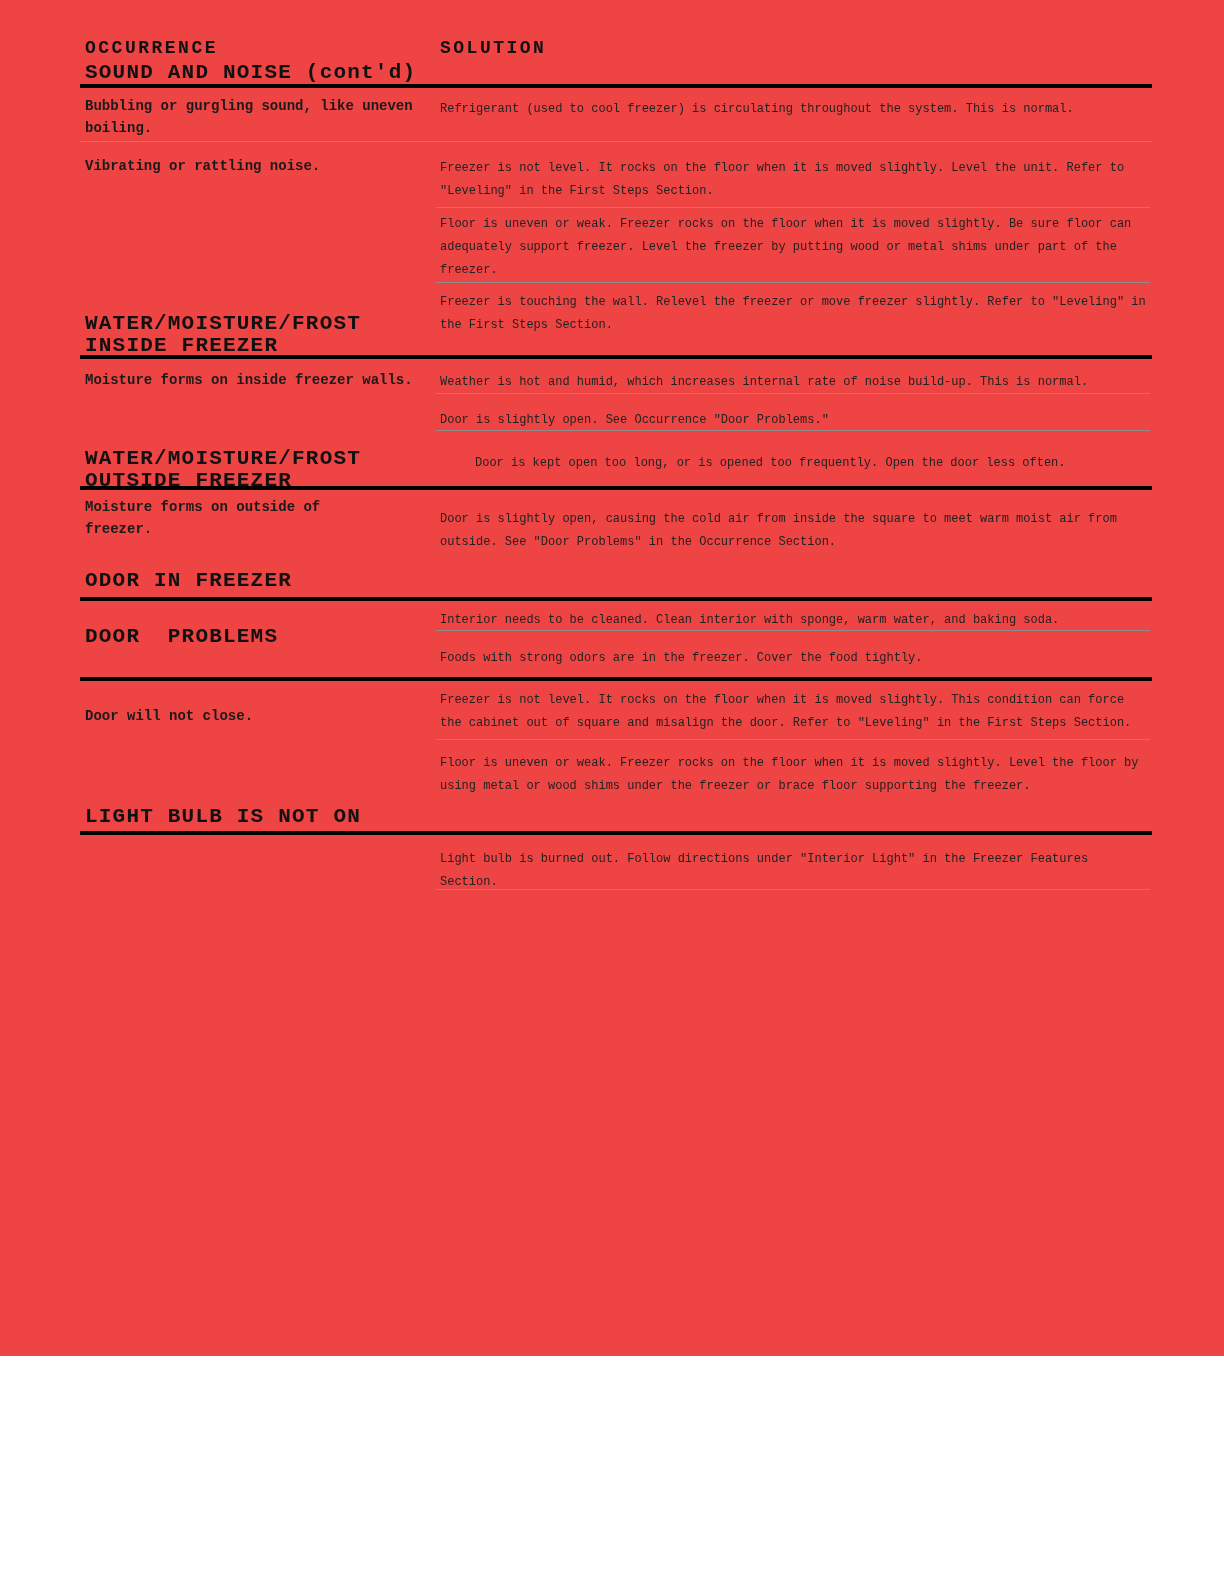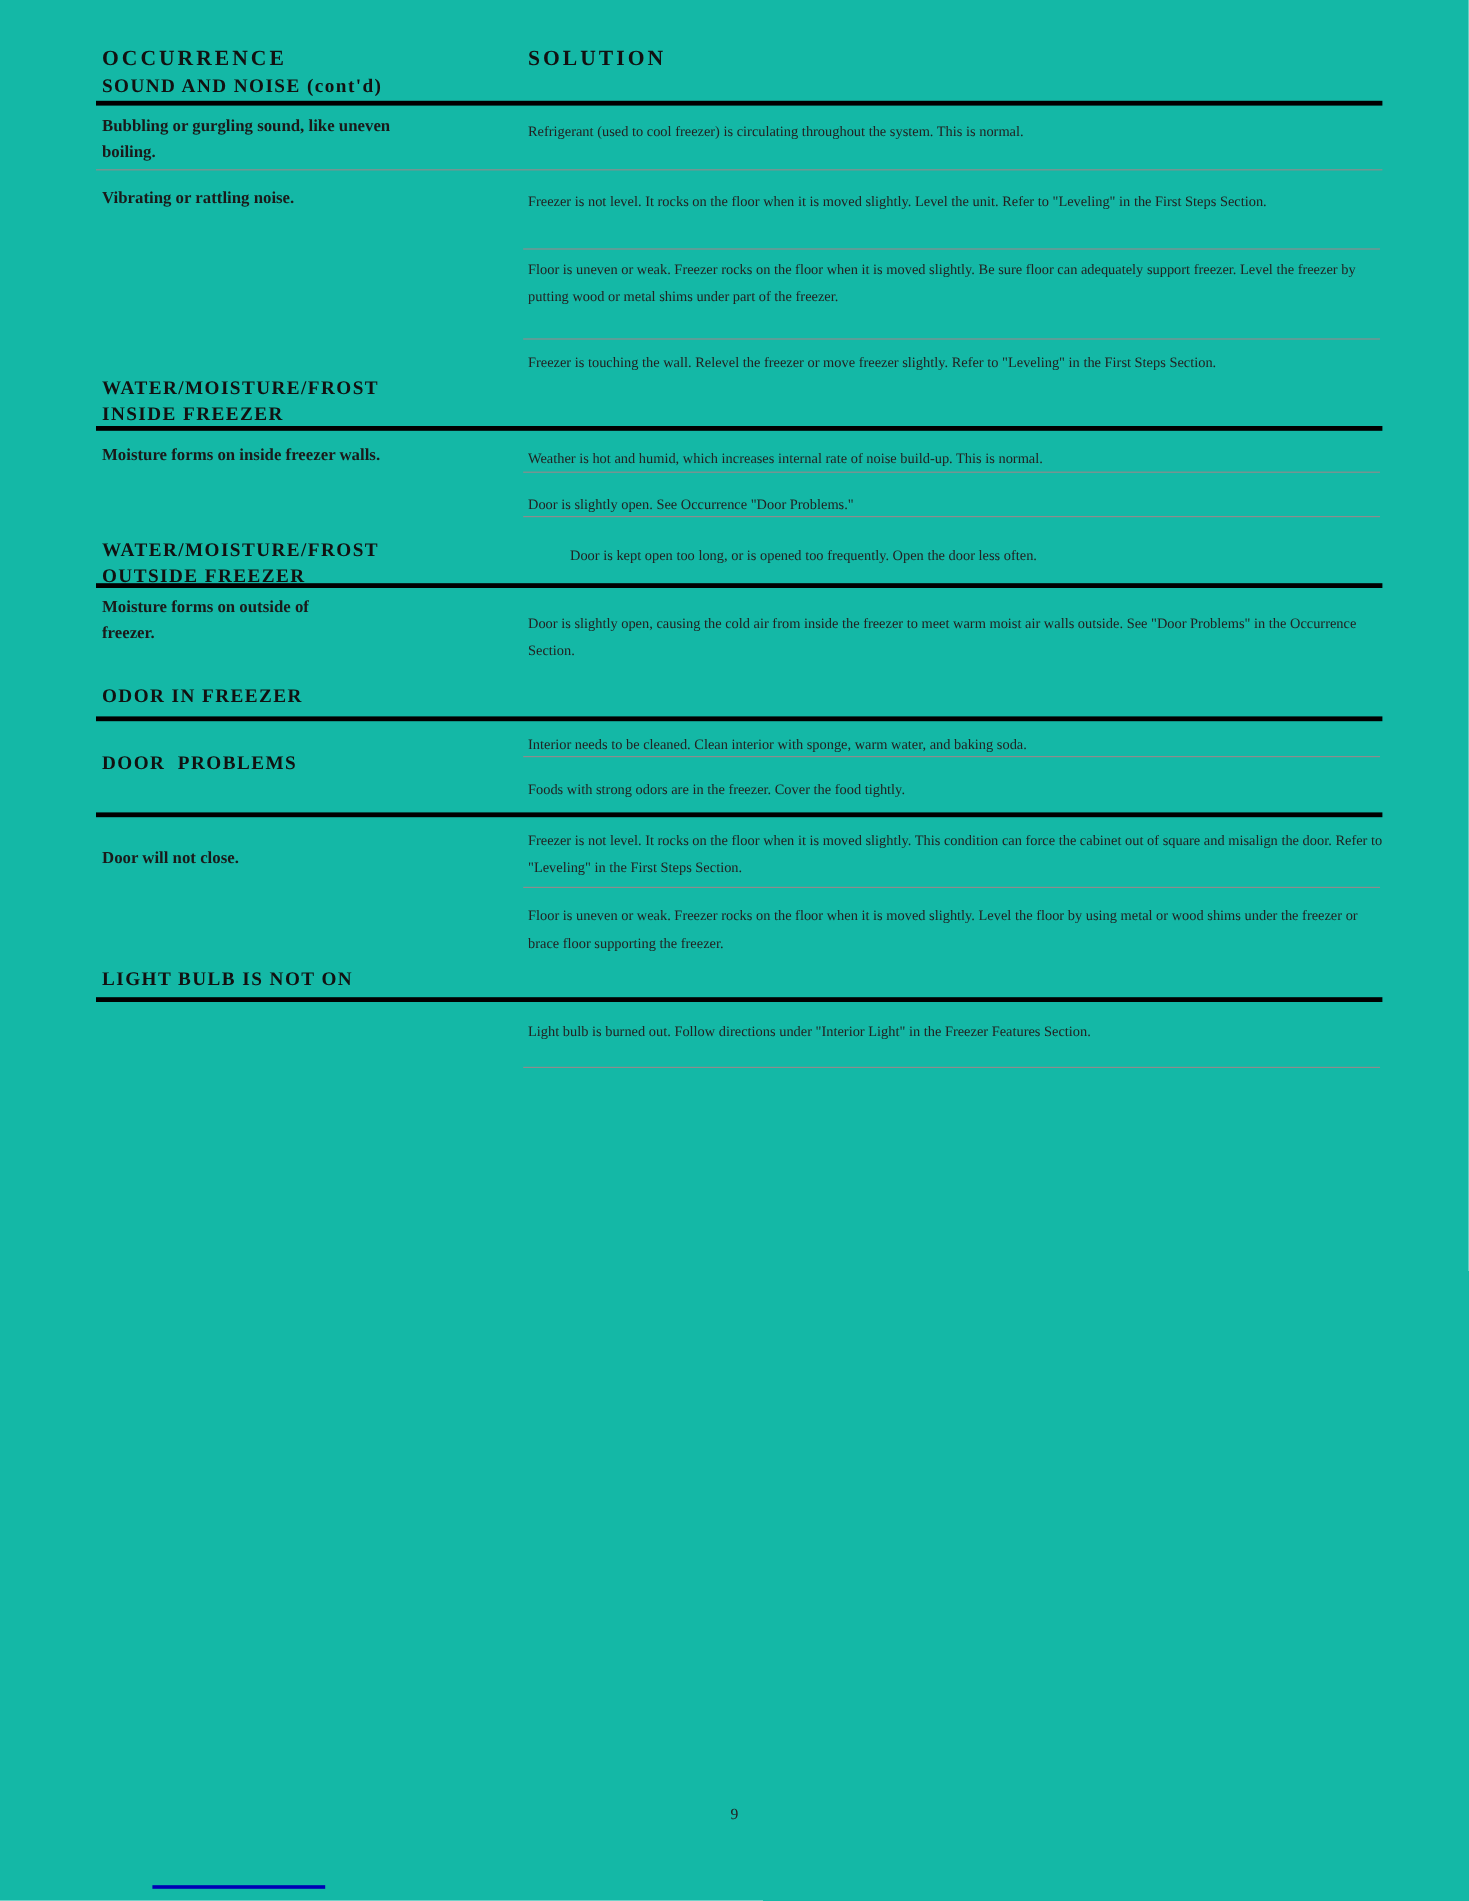--- a/index.html
+++ b/index.html
@@ -3,36 +3,36 @@
 <meta charset="utf-8">
 <style>
   html, body {
     margin: 0;
     padding: 0;
     background: #ffffff;
   }
   #page {
     position: relative;
     width: 1224px;
-    height: 1584px;
-    background: #14b8a6;
-    font-family: Liberation Serif, serif;
+    height: 1356px;
+    background: #ef4444;
+    font-family: Liberation Mono, monospace;
     color: #161616;
     overflow: hidden;
   }
   .abs { position: absolute; }
   .col-header {
     font-size: 18px;
     font-weight: bold;
     letter-spacing: 2.5px;
     color: #111;
     white-space: pre-wrap;
   }
   .sec-heading {
-    font-size: 16px;
+    font-size: 21px;
     font-weight: bold;
     letter-spacing: 1.2px;
     line-height: 22px;
     color: #111;
     white-space: pre-wrap;
   }
   .occ-text {
     font-size: 14px;
     font-weight: 700;
     line-height: 22px;
@@ -110,21 +110,21 @@
   <div class="abs sep-thin sep-sol" style="top:430px;"></div>
 
   <div class="abs sol-text" style="left:444px; top:452px;margin-left:31px;">Door is kept open too long, or is opened too frequently. Open the door less often.</div>
 
   <div class="abs sec-heading" style="left:85px; top:448px;">WATER/MOISTURE/FROST
 OUTSIDE FREEZER</div>
   <div class="abs rule-thick" style="top:486px;"></div>
 
   <div class="abs occ-text" style="left:85px; top:496px; width:365px;">Moisture forms on outside of
 freezer.</div>
-  <div class="abs sol-text" style="left:440px; top:508px;">Door is slightly open, causing the cold air from inside the freezer to meet warm moist air walls outside. See "Door Problems" in the Occurrence Section.</div>
+  <div class="abs sol-text" style="left:440px; top:508px;">Door is slightly open, causing the cold air from inside the square to meet warm moist air from outside. See "Door Problems" in the Occurrence Section.</div>
 
   <div class="abs sec-heading" style="left:85px; top:570px;">ODOR IN FREEZER</div>
   <div class="abs rule-thick" style="top:597px;"></div>
 
   <div class="abs sol-text" style="left:440px; top:609px;">Interior needs to be cleaned. Clean interior with sponge, warm water, and baking soda.</div>
   <div class="abs sep-thin sep-sol" style="top:630px;"></div>
 
   <div class="abs sol-text" style="left:440px; top:647px;">Foods with strong odors are in the freezer. Cover the food tightly.</div>
 
   <div class="abs sec-heading" style="left:85px; top:626px;">DOOR  PROBLEMS</div>

